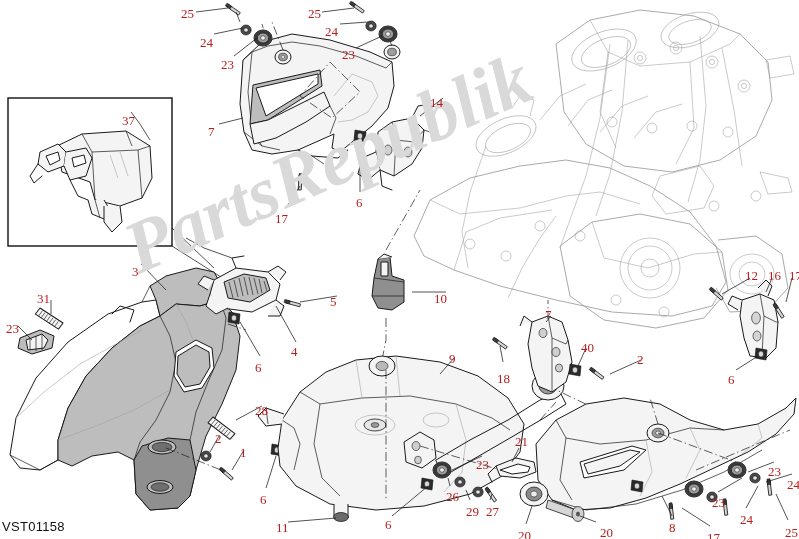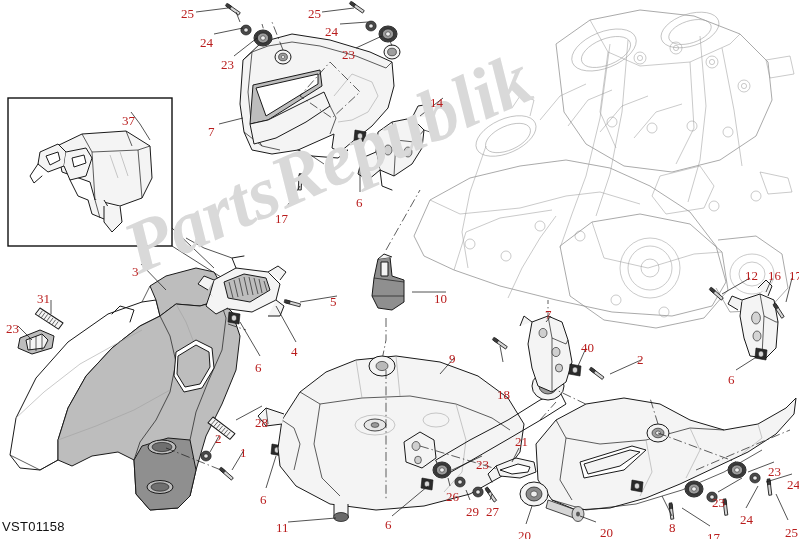--- a/index.html
+++ b/index.html
@@ -536,25 +536,25 @@
   <span class="lbl" style="left:6px;top:322px">23</span>
   <span class="lbl" style="left:434px;top:292px">10</span>
   <span class="lbl" style="left:330px;top:295px">5</span>
   <span class="lbl" style="left:291px;top:345px">4</span>
   <span class="lbl" style="left:255px;top:361px">6</span>
   <span class="lbl" style="left:745px;top:269px">12</span>
   <span class="lbl" style="left:768px;top:269px">16</span>
   <span class="lbl" style="left:789px;top:269px">17</span>
   <span class="lbl" style="left:728px;top:373px">6</span>
   <span class="lbl" style="left:545px;top:308px">7</span>
-  <span class="lbl" style="left:497px;top:388px">18</span>
+  <span class="lbl" style="left:497px;top:372px">18</span>
   <span class="lbl" style="left:581px;top:341px">40</span>
   <span class="lbl" style="left:637px;top:353px">2</span>
   <span class="lbl" style="left:449px;top:352px">9</span>
-  <span class="lbl" style="left:255px;top:416px">28</span>
+  <span class="lbl" style="left:255px;top:404px">28</span>
   <span class="lbl" style="left:215px;top:432px">2</span>
   <span class="lbl" style="left:240px;top:446px">1</span>
   <span class="lbl" style="left:260px;top:493px">6</span>
   <span class="lbl" style="left:276px;top:521px">11</span>
   <span class="lbl" style="left:385px;top:518px">6</span>
   <span class="lbl" style="left:446px;top:490px">26</span>
   <span class="lbl" style="left:466px;top:505px">29</span>
   <span class="lbl" style="left:486px;top:505px">27</span>
   <span class="lbl" style="left:476px;top:458px">23</span>
   <span class="lbl" style="left:515px;top:435px">21</span>

